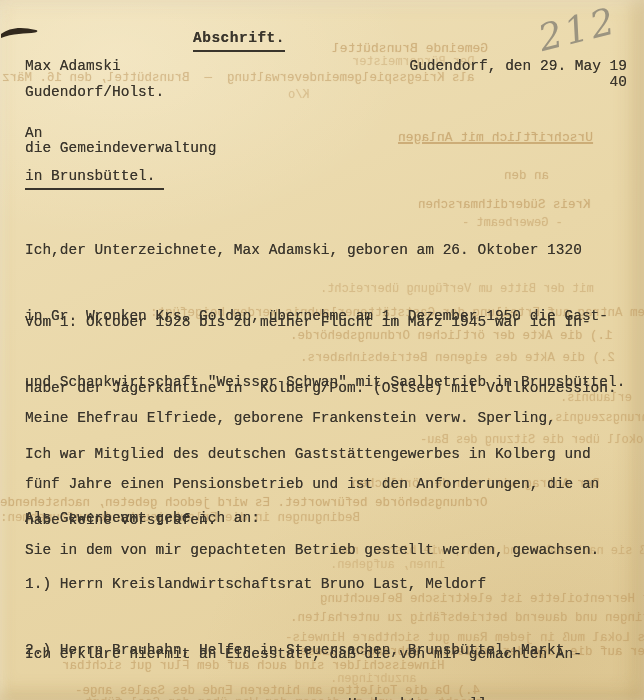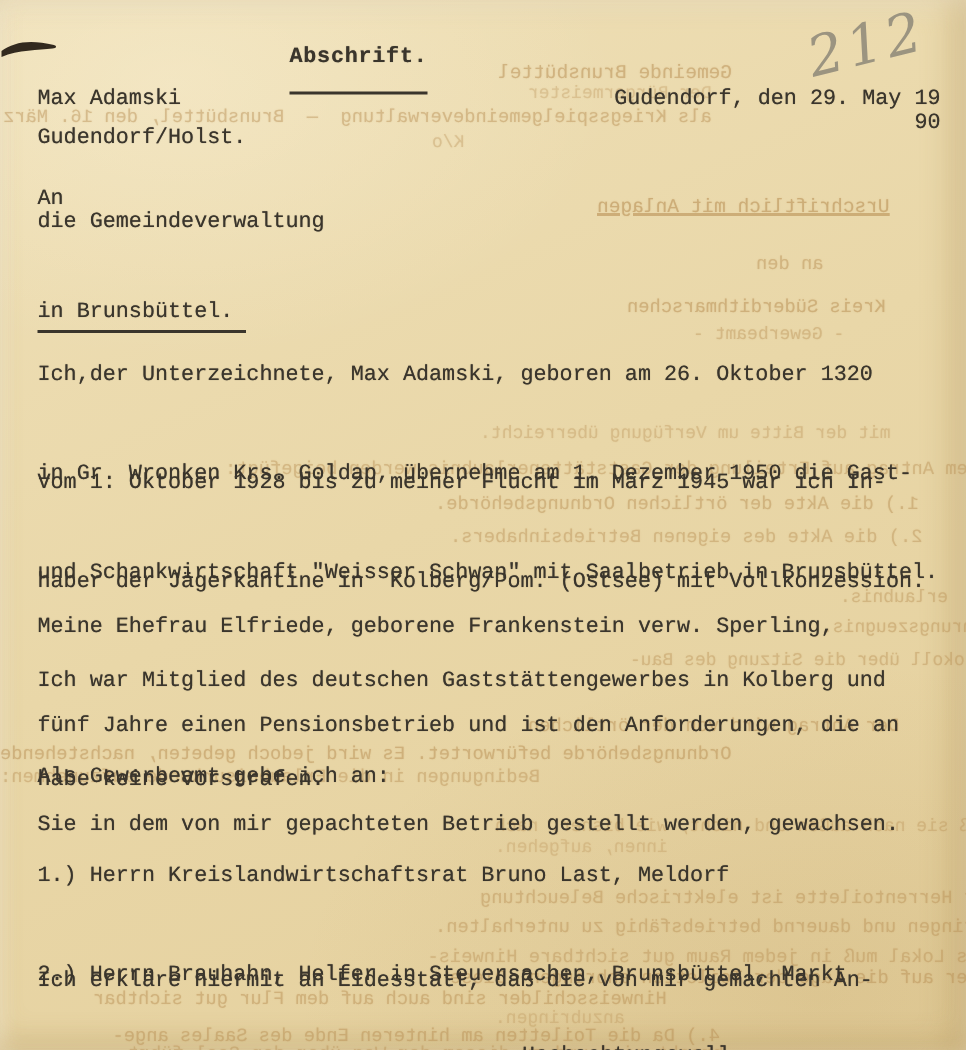--- a/index.html
+++ b/index.html
@@ -17,22 +17,22 @@
       inset 4px 0 10px rgba(255,249,232,.20);
     font-family:"Liberation Mono","DejaVu Sans Mono",monospace;
     color:var(--ink,#3a352c);
   }
   .line, .para, .heading, .closing {
     position:absolute; white-space:pre;
     font-size:14.5px; line-height:22px;
     text-shadow:0 0 .5px rgba(58,53,44,.75);
   }
   .para div { height:22px; }
-  .heading { font-weight:bold; letter-spacing:.5px; border-bottom:2px solid currentColor; padding-bottom:12px; }
-  .underline { border-bottom:2px solid currentColor; padding-bottom:1px;margin-top:32px; }
+  .heading { font-weight:bold; letter-spacing:.5px; border-bottom:2px solid currentColor; padding-bottom:1px; }
+  .underline { border-bottom:2px solid currentColor; padding-bottom:1px; }
   .bt {
     position:absolute; white-space:pre;
     transform:scaleX(-1);
     color:var(--bleed,#b58a4e);
     filter:blur(.45px);
     text-shadow:0 0 1px rgba(181,138,78,.6);
     pointer-events:none;
   }
   .bt.u { text-decoration:underline; text-decoration-thickness:2px; }
   .pencil {
@@ -82,21 +82,21 @@
     <path d="M1,9 C9,3 20,1 36,5 C38,5.6 38,7 35,7.4 C26,8.6 12,8.2 1,13 Z" fill="#32291e"></path>
   </svg>
   <div class="pencil">212</div>
 
   <div class="heading" style="left:193px;top:27px">Abschrift.</div>
 
   <div class="line" style="left:25px;top:55px">Max Adamski</div>
   <div class="line" style="left:25px;top:81px">Gudendorf/Holst.</div>
 
   <div class="line" style="right:17px;top:55px">Gudendorf, den 29. May 19</div>
-  <div class="line" style="right:17px;top:71px">90</div>
+  <div class="line" style="right:17px;top:71px">40</div>
 
   <div class="line" style="left:25px;top:122px">An</div>
   <div class="line" style="left:25px;top:137px">die Gemeindeverwaltung</div>
   <div class="line underline" style="left:25px;top:165px">in Brunsbüttel. </div>
 
   <div class="para" style="left:25px;top:195px">
     <div>Ich,der Unterzeichnete, Max Adamski, geboren am 26. Oktober 1320</div>
     <div>in Gr. Wronken Krs. Goldap, übernehme am 1. Dezember 1950 die Gast-</div>
     <div>und Schankwirtschaft "Weisser Schwan" mit Saalbetrieb in Brunsbüttel.</div>
   </div>

